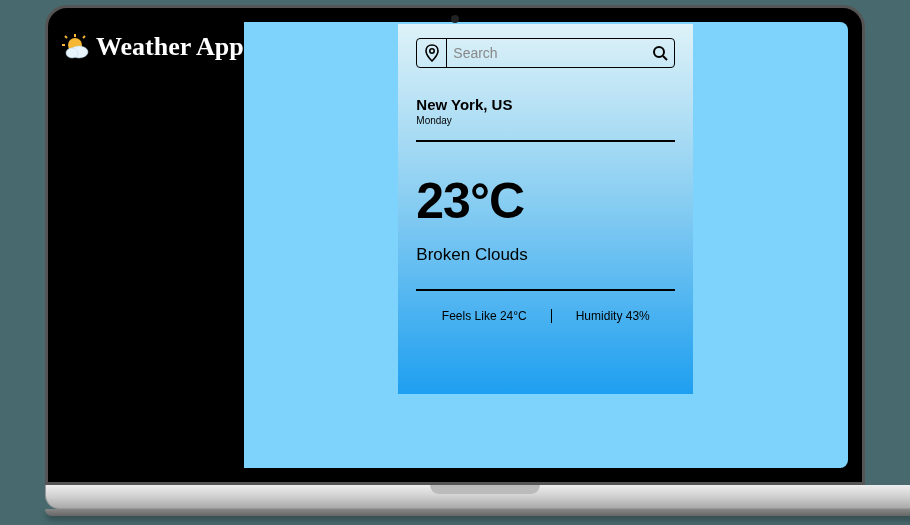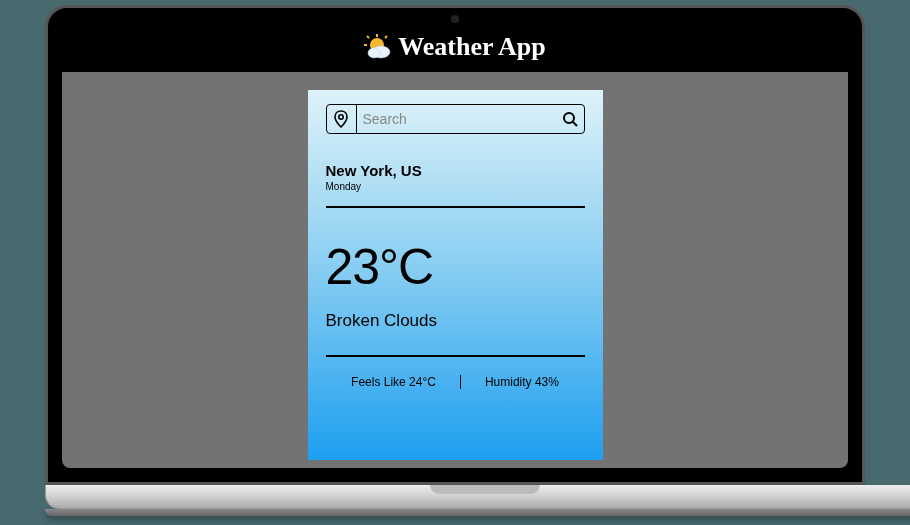--- a/index.html
+++ b/index.html
@@ -19,39 +19,39 @@
     border:3px solid #555;
     border-radius:22px 22px 0 0;
     position:relative;
     padding:14px;
   }
   .screen-inner {
     width:100%; height:100%;
     background:#000;
     border-radius:8px;
     overflow:hidden;
-    display:flex; flex-direction:column;
+    display:flex; flex-direction:row;
   }
   .camera {
     position:absolute; top:7px; left:50%; transform:translateX(-50%);
     width:8px; height:8px; border-radius:50%; background:#222;
   }
   .header-bar {
     height:50px; background:#000;
     display:flex; align-items:center; justify-content:center;
     gap:6px;
   }
   .header-title {
     color:#fff; font-family:Georgia, 'Times New Roman', serif;
     font-size:26px; font-weight:bold;
   }
   .content-area {
-    flex:1; background:#737373;
+    flex:1; background:#7dd3fc;
     display:flex; justify-content:center; align-items:flex-start;
-    padding-top:18px;
+    padding-top:2px;
   }
   .weather-card {
     width:295px; height:370px;
     background:linear-gradient(to bottom,#def2f8 0%,#8ed0f2 45%,#1e9ff0 100%);
     padding:14px 18px 12px 18px;
     display:flex; flex-direction:column;
   }
   .search-bar {
     border:1.5px solid #000;
     border-radius:4px;
@@ -69,21 +69,21 @@
     color:#555;
   }
   .search-input::placeholder { color:#888; }
   .search-btn {
     width:28px; height:100%;
     display:flex; align-items:center; justify-content:center;
   }
   .loc-heading { font-weight:bold; font-size:15px; margin-top:28px; }
   .day-text { font-size:10px; margin-top:2px; }
   hr.sep { border:none; border-top:2px solid #000; margin-top:14px; }
-  .temp-text { font-size:50px; font-weight:normal; margin-top:30px; letter-spacing:-1px;}
+  .temp-text { font-size:50px; font-weight:bold; margin-top:30px; letter-spacing:-1px;}
   .cond-text { font-size:17px; margin-top:15px; }
   hr.sep2 { border:none; border-top:2px solid #000; margin-top:24px; }
   .footer-row {
     margin-top:18px;
     display:flex; align-items:center; justify-content:center;
     font-size:12px; gap:24px;
   }
   .footer-row .divider { width:1px; height:14px; background:#000; }
   .base {
     width:880px; height:24px;

